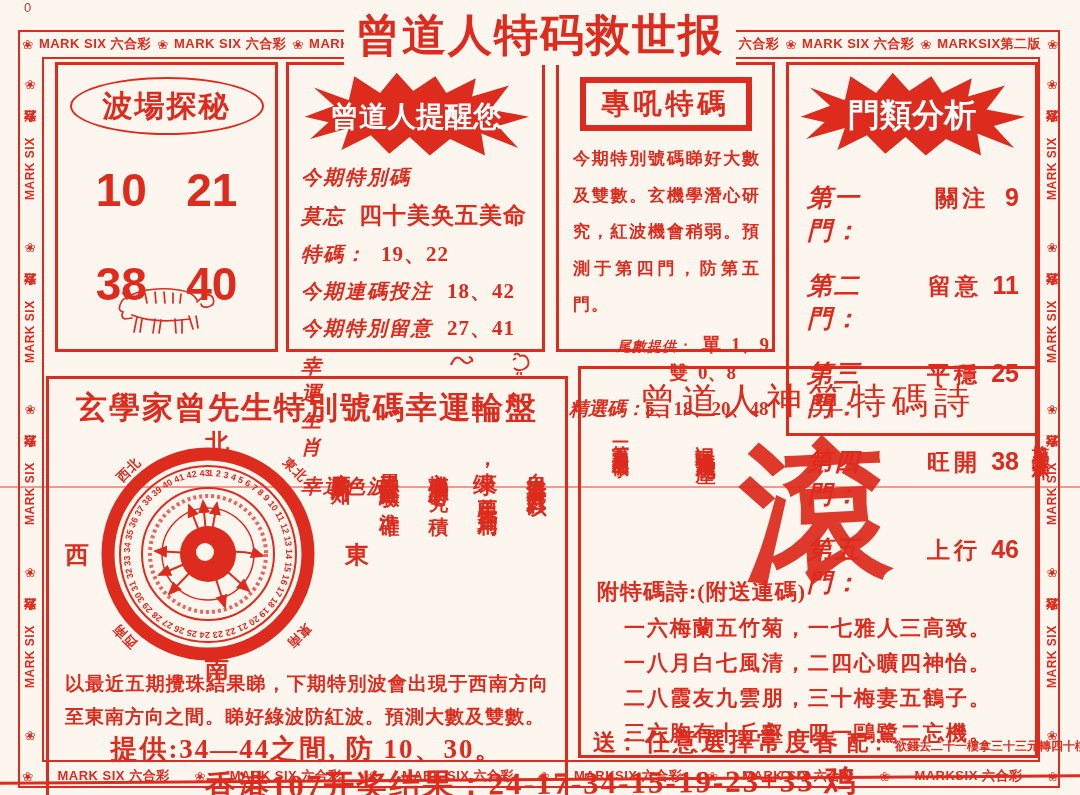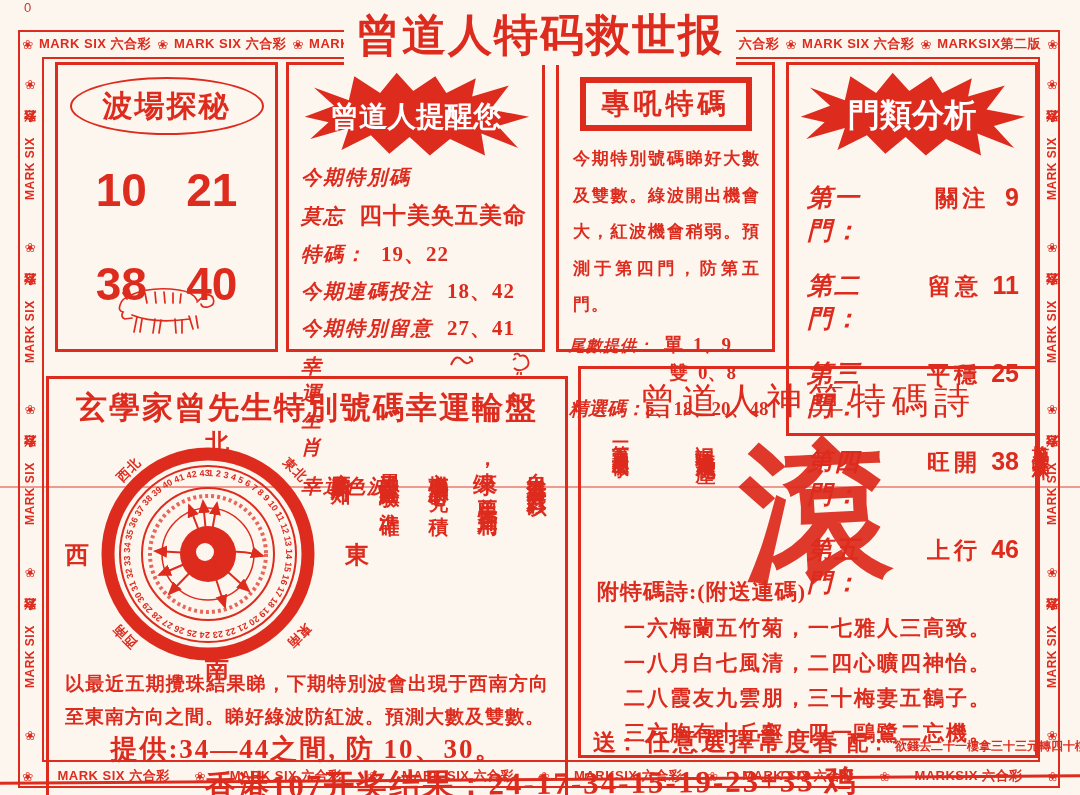--- a/index.html
+++ b/index.html
@@ -63,21 +63,21 @@
   .rrow .val{font-size:21px;letter-spacing:1px;}
   .rrow .val.big{font-size:23px;}
   .zicons{display:flex;gap:34px;margin-left:90px;}
   
   .special-box{margin:12px auto 6px;width:160px;border:6px solid #dd2b1e;
                text-align:center;font-size:28px;font-weight:bold;letter-spacing:4px;
                padding:2px 0;}
   .special-body{padding:4px 12px 0 14px;font-size:17px;font-weight:bold;
                 line-height:2.15;letter-spacing:1px;text-align:justify;}
   .tail-row{display:flex;gap:10px;padding-left:10px;font-weight:bold;align-items:baseline;}
-  .tail-row .tl{font-size:16px;font-style:italic;letter-spacing:1px;}
+  .tail-row .tl{font-size:14px;font-style:italic;letter-spacing:1px;margin-left:48px;}
   .tail-row .tv{font-size:19px;}
   .tail-even{padding-left:110px;margin-top:2px;}
   .picks-row{margin-top:10px;padding-left:10px;font-weight:bold;display:flex;gap:0;align-items:baseline;}
   .picks-row .pl{font-size:19px;font-style:italic;}
   .picks-row .pv{font-size:19px;}
   
   .gate-rows{padding:6px 16px 0 18px;}
   .grow{display:flex;align-items:baseline;margin-top:22px;}
   .grow .g1{font-size:25px;font-weight:bold;font-style:italic;letter-spacing:2px;width:110px;}
   .grow .g2{font-size:23px;font-weight:bold;letter-spacing:4px;width:80px;padding-left:32px;}
@@ -262,21 +262,21 @@
         </div>
       <div class="rrow">
           <span class="lbl">幸運色波</span>
         <span class="val big" style="margin-left:70px">绿</span>
         </div>
     </div>
   </div>
 
   <div class="panel" id="panel-special">
     <div class="special-box">專吼特碼</div>
-    <div class="special-body">今期特別號碼睇好大數及雙數。綠波開出機會大，紅波機會稍弱。預測于第四門，防第五門。</div>
+    <div class="special-body">今期特別號碼睇好大數及雙數。玄機學潛心研究，紅波機會稍弱。預測于第四門，防第五門。</div>
     <div class="tail-row" style="margin-top:8px">
       <span class="tl">尾數提供：</span>
       <span class="tv">單</span>
       <span class="tv">1、9</span>
     </div>
     <div class="tail-row tail-even">
       <span class="tv">雙</span>
       <span class="tv">0、8</span>
     </div>
     <div class="picks-row">

